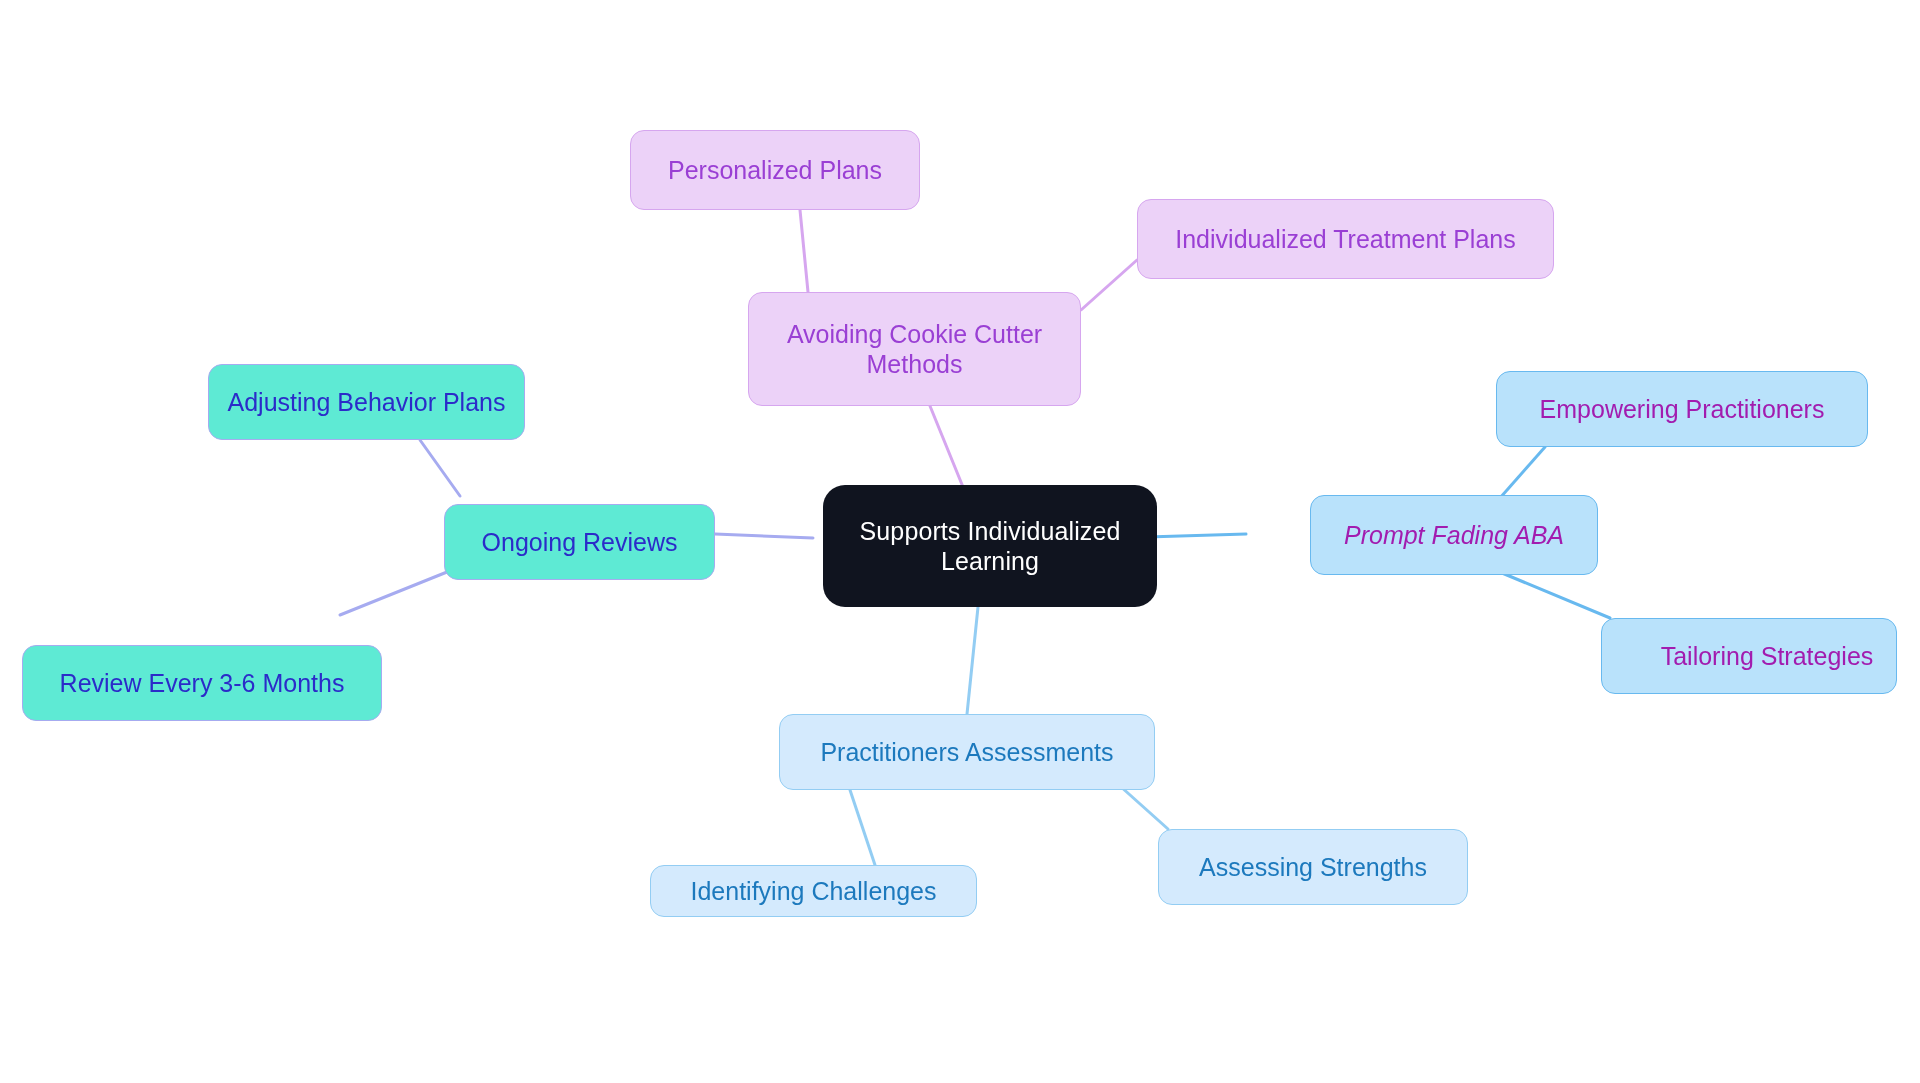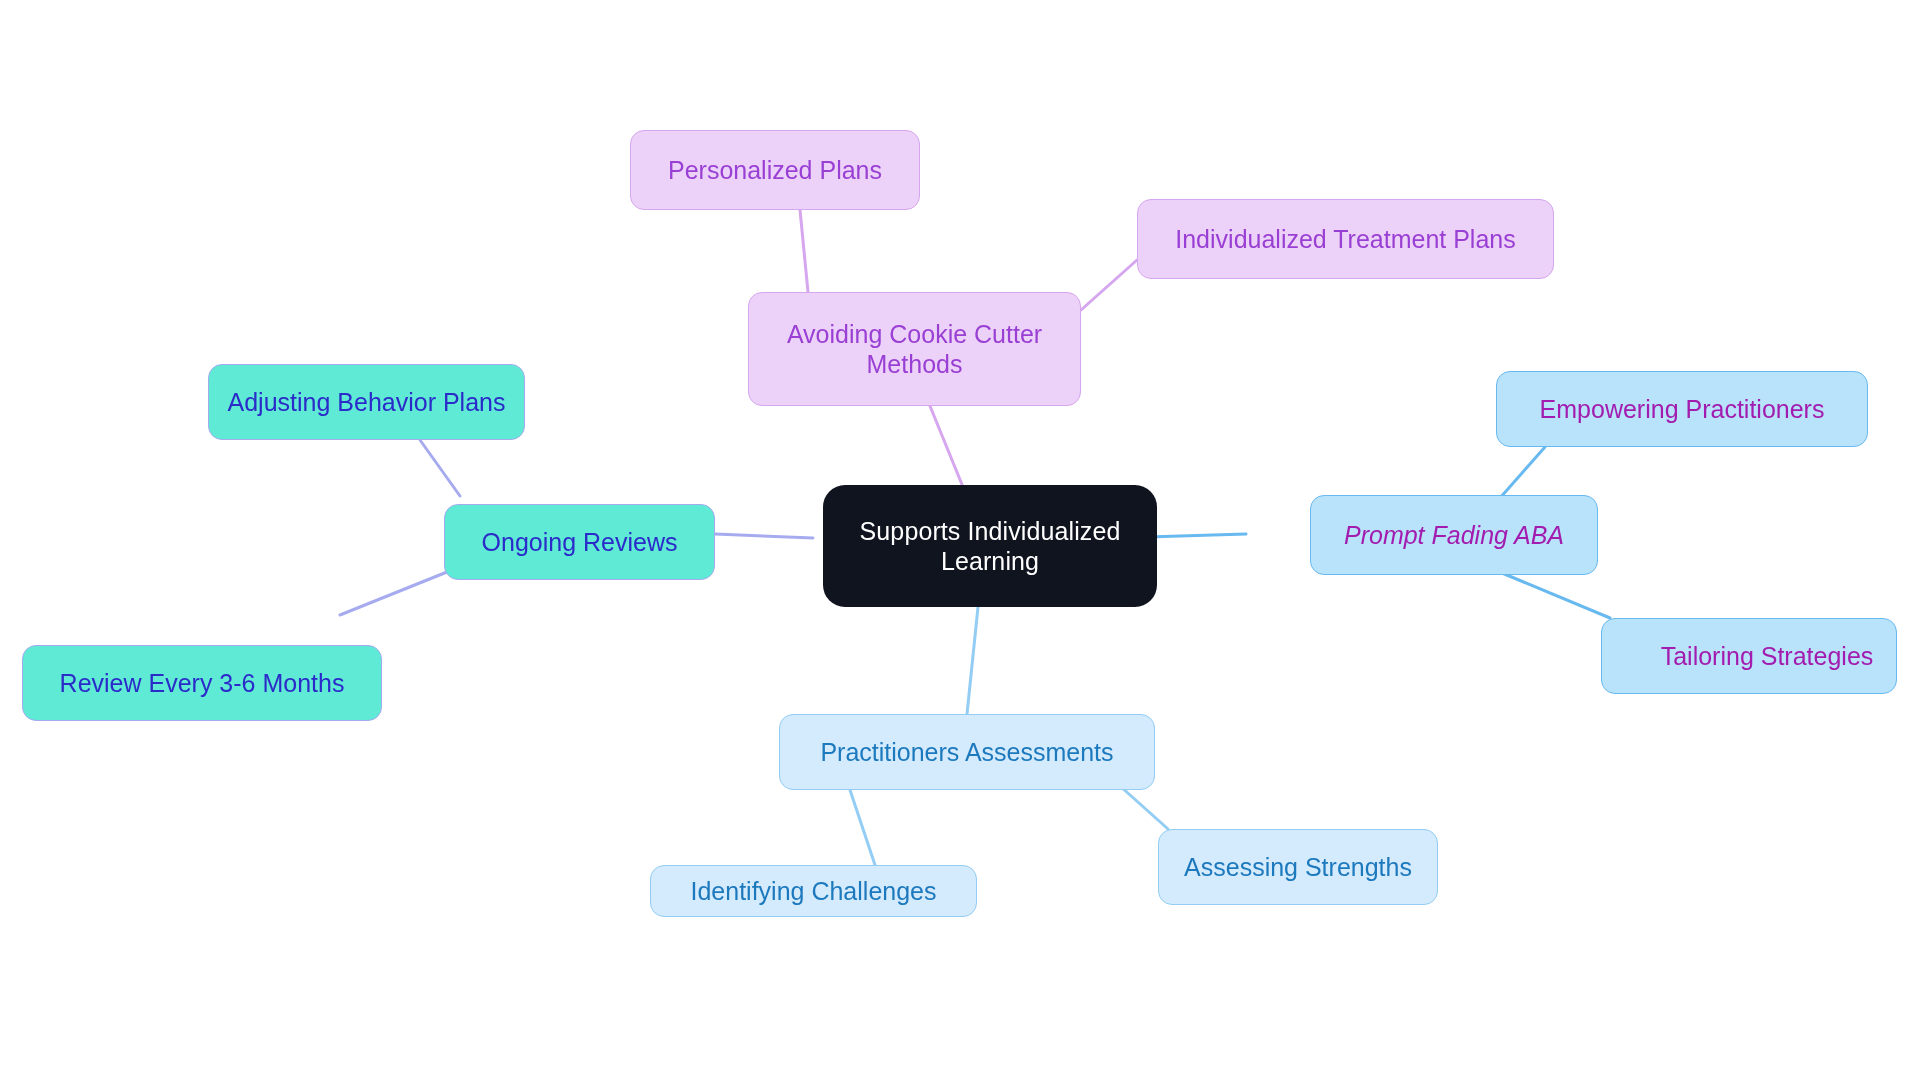--- a/index.html
+++ b/index.html
@@ -103,15 +103,15 @@
       <div class="node purple" style="left: 630px; top: 130px; width: 290px; height: 80px;">Personalized Plans</div>
       <div class="node purple" style="left: 1137px; top: 199px; width: 417px; height: 80px;">Individualized Treatment Plans</div>
       <div class="node periwinkle" style="left: 444px; top: 496px; width: 271px; height: 76px; margin-top: 8px;">Ongoing Reviews</div>
       <div class="node periwinkle" style="left: 208px; top: 364px; width: 317px; height: 76px;">Adjusting Behavior Plans</div>
       <div class="node periwinkle" style="left: 22px; top: 645px; width: 360px; height: 76px;">Review Every 3-6 Months</div>
       <div class="node sky" style="left: 1310px; top: 495px; width: 288px; height: 80px; font-style: italic;">Prompt Fading ABA</div>
       <div class="node sky" style="left: 1496px; top: 371px; width: 372px; height: 76px;">Empowering Practitioners</div>
       <div class="node sky" style="left: 1601px; top: 618px; width: 296px; height: 76px; padding-left: 46px;">Tailoring Strategies</div>
       <div class="node skylight" style="left: 779px; top: 714px; width: 376px; height: 76px;">Practitioners Assessments</div>
       <div class="node skylight" style="left: 650px; top: 865px; width: 327px; height: 52px;">Identifying Challenges</div>
-      <div class="node skylight" style="left: 1158px; top: 829px; width: 280px; height: 76px;">Assessing Strengths</div>
+      <div class="node skylight" style="left: 1158px; top: 829px; width: 310px; height: 76px;">Assessing Strengths</div>
     </div>
 </div>
 
 </body></html>

